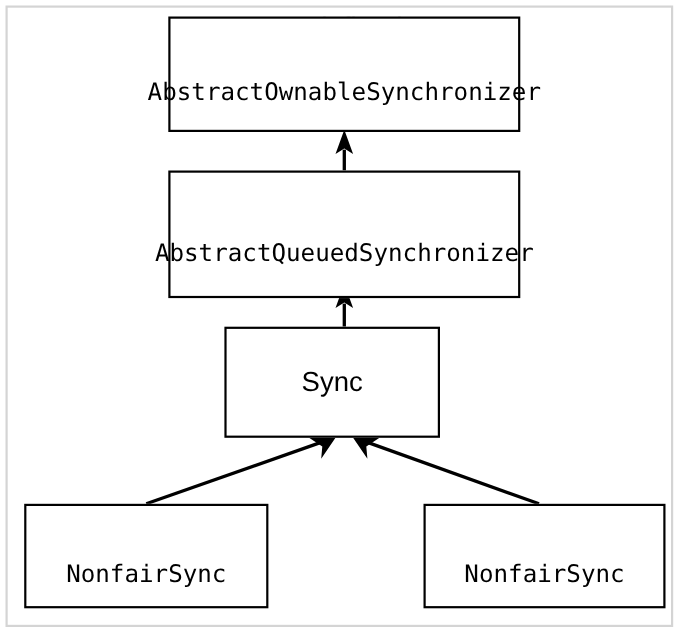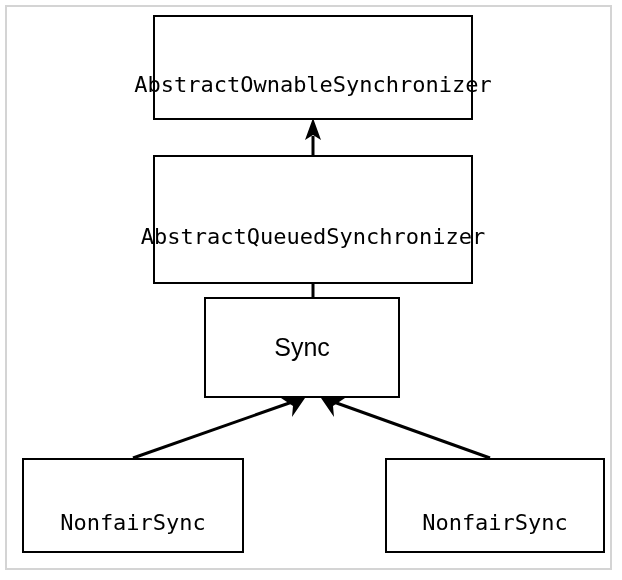--- a/index.html
+++ b/index.html
@@ -59,21 +59,21 @@
     font-size: 22px;
     letter-spacing: 0px;
     margin-top: 34px;
   }
   .sans .node-label {
     font-family: "Liberation Sans", sans-serif;
     font-size: 25px;
   }
   
   #node-aos  { left: 153px; top: 15px;  width: 320px; height: 105px; }
-  #node-aqs  { left: 153px; top: 155px; width: 320px; height: 129px; }
+  #node-aqs  { left: 153px; top: 155px; width: 320px; height: 116px; }
   #node-sync { left: 204px; top: 297px; width: 196px; height: 101px; }
   #node-nfs-left  { left: 22px;  top: 458px; width: 222px; height: 95px; }
   #node-nfs-right { left: 385px; top: 458px; width: 220px; height: 95px; }
 
   
   .watermark {
     position: absolute;
     left: 0;
     top: 11px;
     width: 622px;

